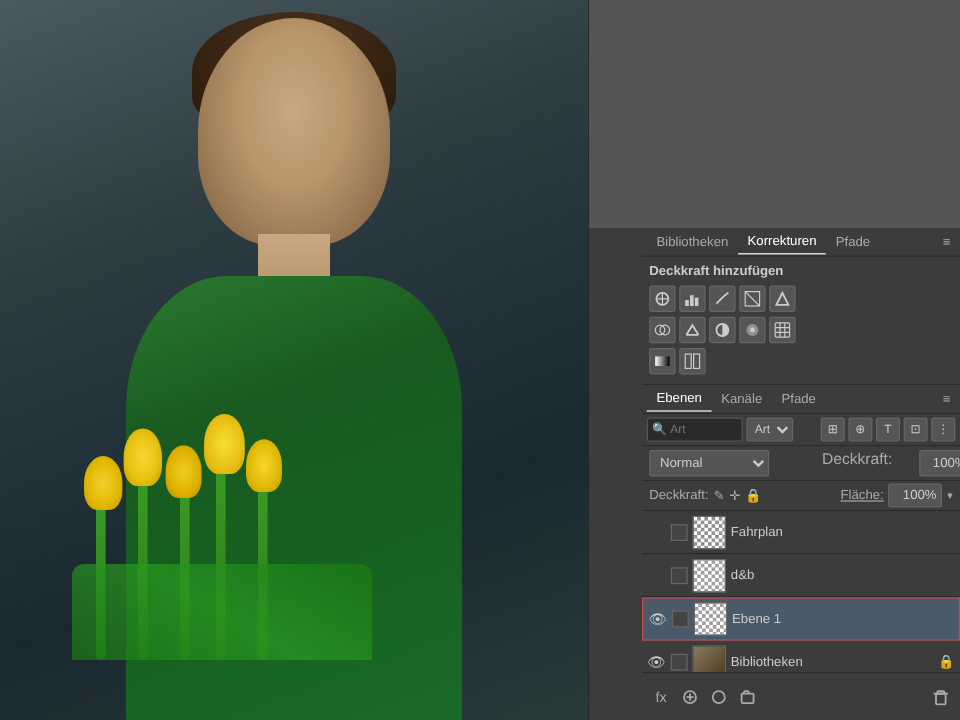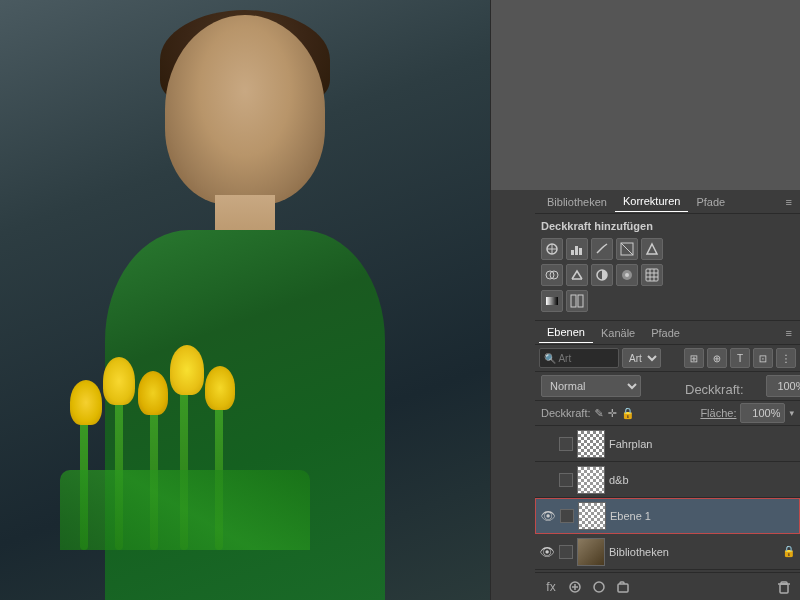--- a/index.html
+++ b/index.html
@@ -237,21 +237,21 @@
       justify-content: center;
       cursor: pointer;
       color: #ccc;
       font-size: 10px;
     }
     .spacer { flex: 1; }
 
     
     .blend-row {
       display: flex;
-      align-items: flex-end;
+      align-items: flex-start;
       padding: 3px 6px;
       gap: 22px;
       background: #3c3c3c;
       border-bottom: 1px solid #2a2a2a;
       flex-shrink: 0;
     }
     .blend-dropdown {
       background: #555;
       border: 1px solid #666;
       border-radius: 2px;
@@ -381,21 +381,21 @@
     }
 
     
     .layers-bottom {
       display: flex;
       align-items: center;
       padding: 3px 6px;
       gap: 4px;
       background: #3c3c3c;
       border-top: 1px solid #2a2a2a;
-      height: 28px;
+      height: 40px;
       flex-shrink: 0;
     }
     .bottom-icon-btn {
       width: 20px;
       height: 20px;
       display: flex;
       align-items: center;
       justify-content: center;
       cursor: pointer;
       color: #aaa;

